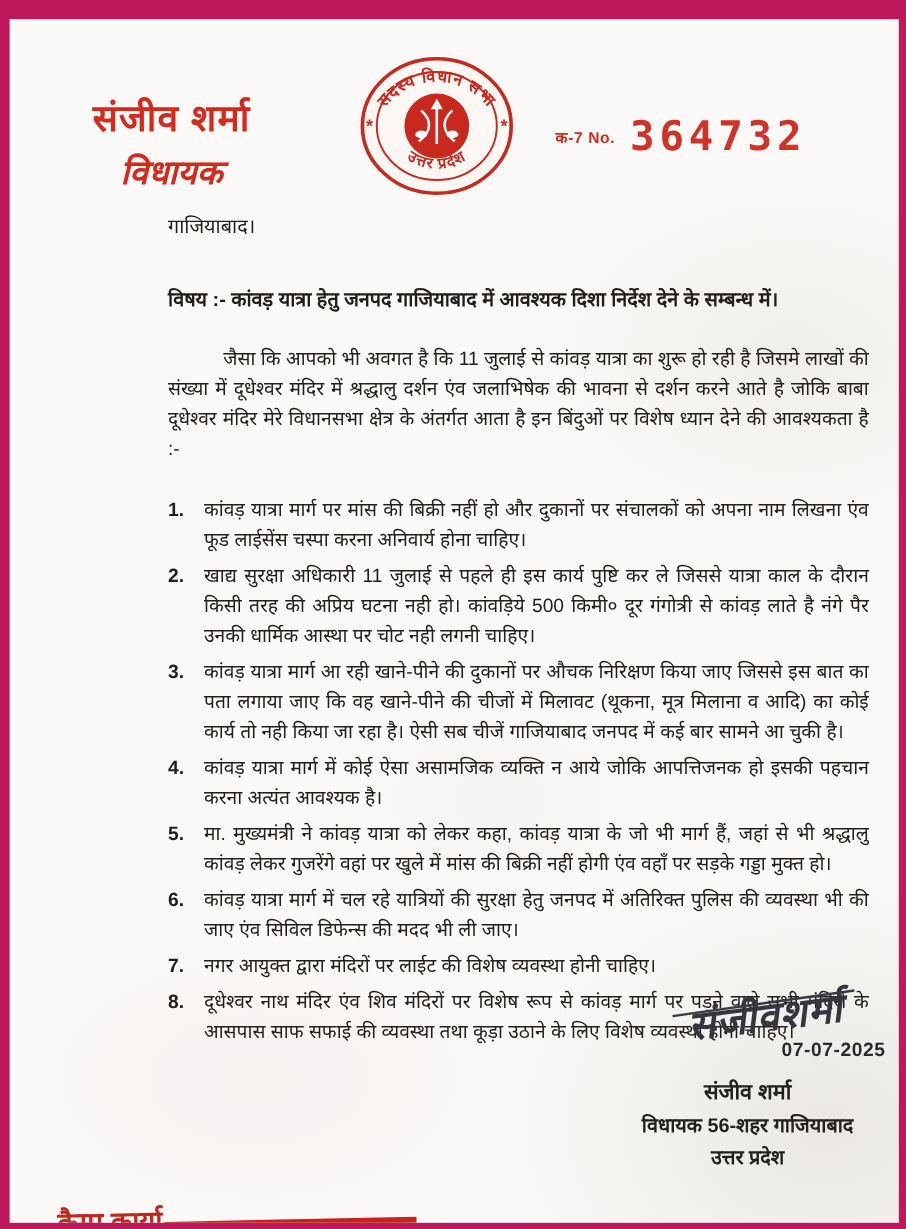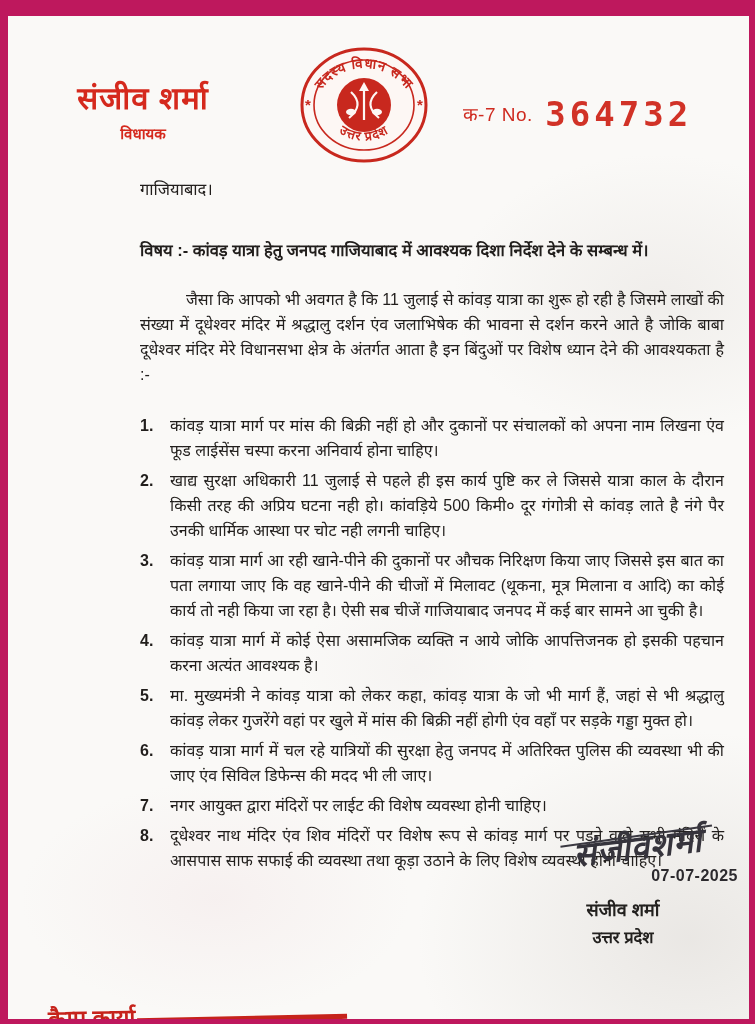--- a/index.html
+++ b/index.html
@@ -25,30 +25,30 @@
       #faf9f7;
     overflow:hidden;
   }
 
   
   .sender{
     position:absolute;left:28px;top:60px;width:214px;
     text-align:center;color:#d5291d;
   }
   .sender .name{font-size:31px;font-weight:700;letter-spacing:1px;}
-  .sender .role{font-size:15px;font-weight:700;margin-top:5px;}
+  .sender .role{font-size:28px;font-weight:700;margin-top:5px;font-style:italic;}
   .sender .constituency{font-size:19px;font-weight:700;margin-top:7px;}
 
   .emblem{position:absolute;left:291px;top:30px;width:130px;height:118px;}
 
   .docnum{
     position:absolute;left:455px;top:78px;white-space:nowrap;
     color:#cf2b20;
   }
-  .docnum .prefix{font-size:19px;font-weight:400;letter-spacing:.5px;vertical-align:middle;}
+  .docnum .prefix{font-size:13px;font-weight:700;letter-spacing:.5px;vertical-align:middle;}
   .docnum .serial{
     font-size:34px;font-weight:700;letter-spacing:4px;margin-left:8px;
     color:#d13227;vertical-align:middle;
     font-family:"DejaVu Sans Mono", monospace;
   }
 
   
   .letter{
     position:absolute;left:132px;top:160px;width:584px;
     color:#211e1c;font-size:16px;line-height:25px;
@@ -195,20 +195,21 @@
       </div>
     </div>
 
     <div class="sig-area">
       <div class="sig-hand">
         <span>संजीवशर्मा</span>
         <span class="sig-stroke"></span>
       </div>
       <div class="sig-date">07-07-2025</div>
       <div class="sig-name">संजीव शर्मा</div>
+      <div class="sig-desig">विधायक 56-शहर गाजियाबाद</div>
       <div class="sig-state">उत्तर प्रदेश</div>
     </div>
 
     <div class="camp">
       <span>कैम्प कार्या</span><span class="camp-line"></span>
     </div>
 
   </div>
 </div>
 

